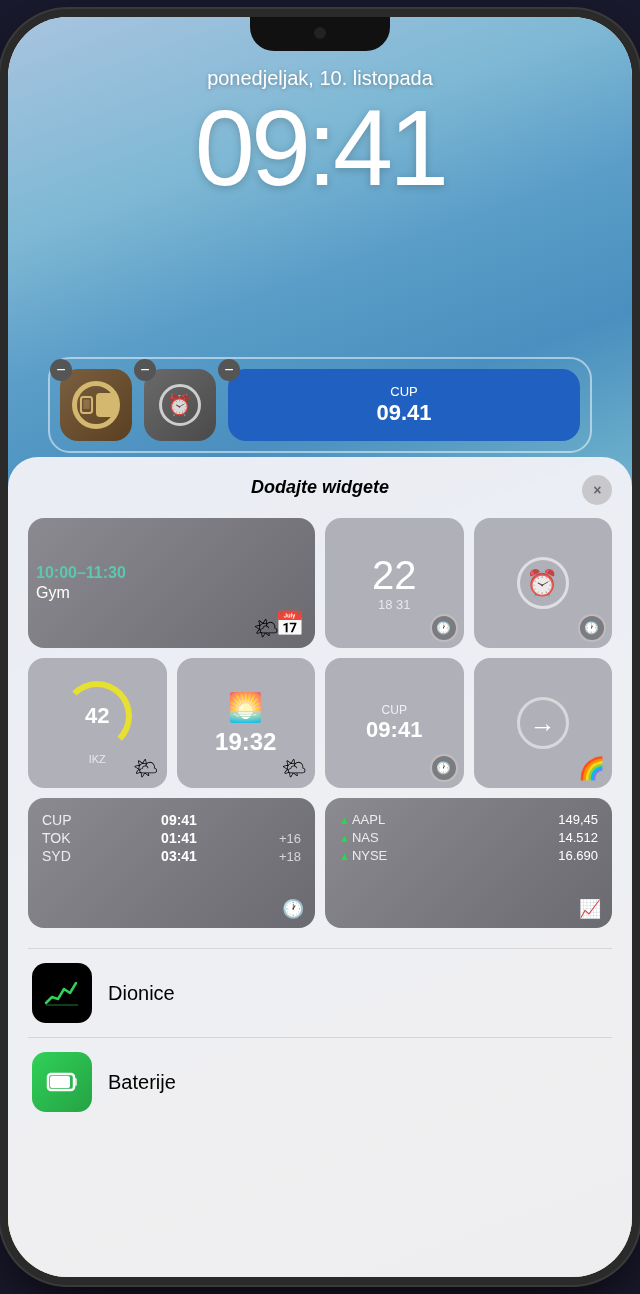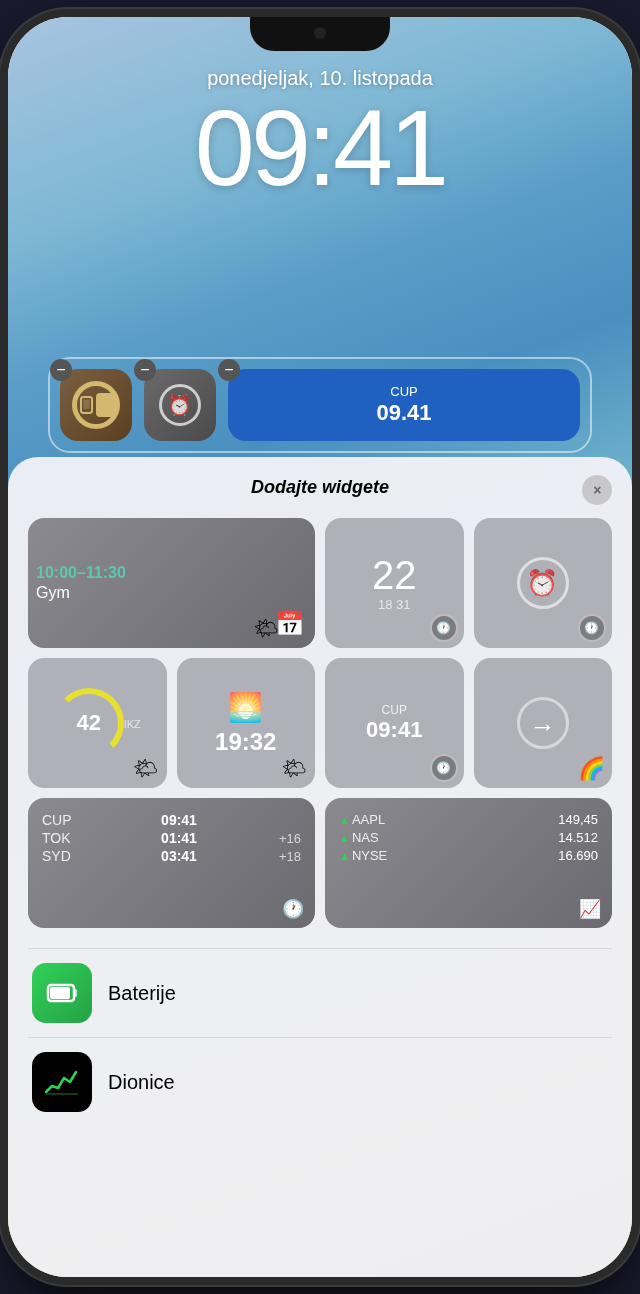--- a/index.html
+++ b/index.html
@@ -316,21 +316,21 @@
       border-radius: 50%;
       display: flex;
       align-items: center;
       justify-content: center;
       font-size: 26px;
       color: rgba(255,255,255,0.8);
     }
 
     
     .cell-42 {
-      flex-direction: row;
+      flex-direction: column;
       position: relative;
     }
     .ring-42 {
       width: 70px;
       height: 70px;
       border-radius: 50%;
       border: 6px solid transparent;
       border-top-color: #e8e030;
       border-right-color: #e8e030;
       display: flex;
@@ -697,34 +697,34 @@
             <span>NYSE</span>
           </span>
           <span class="stock-val">16.690</span>
         </div>
         <div class="chart-corner">📈</div>
       </div>
     </div>
 
     <div class="app-list">
       <div class="app-item">
+        <div class="app-icon app-icon-stocks">
+          <svg width="40" height="36" viewBox="0 0 40 36">
+            <polyline points="4,28 10,22 16,24 22,14 28,18 34,8" fill="none" stroke="#30d158" stroke-width="2.5" stroke-linecap="round" stroke-linejoin="round"></polyline>
+            <line x1="4" y1="30" x2="36" y2="30" stroke="#30d158" stroke-width="1.5" opacity="0.4"></line>
+          </svg>
+        </div>
+        <div class="app-name">Dionice</div>
+      </div>
+
+      <div class="app-item">
         <div class="app-icon app-icon-battery">
           <svg width="36" height="36" viewBox="0 0 36 36">
             <rect x="4" y="10" width="26" height="16" rx="3" fill="none" stroke="white" stroke-width="2.5"></rect>
             <rect x="30" y="14" width="3" height="8" rx="1.5" fill="white" opacity="0.7"></rect>
             <rect x="6" y="12" width="20" height="12" rx="2" fill="white"></rect>
           </svg>
         </div>
         <div class="app-name">Baterije</div>
       </div>
-
-      <div class="app-item">
-        <div class="app-icon app-icon-stocks">
-          <svg width="40" height="36" viewBox="0 0 40 36">
-            <polyline points="4,28 10,22 16,24 22,14 28,18 34,8" fill="none" stroke="#30d158" stroke-width="2.5" stroke-linecap="round" stroke-linejoin="round"></polyline>
-            <line x1="4" y1="30" x2="36" y2="30" stroke="#30d158" stroke-width="1.5" opacity="0.4"></line>
-          </svg>
-        </div>
-        <div class="app-name">Dionice</div>
-      </div>
     </div>
   </div>
 </div>
 
 </body></html>

